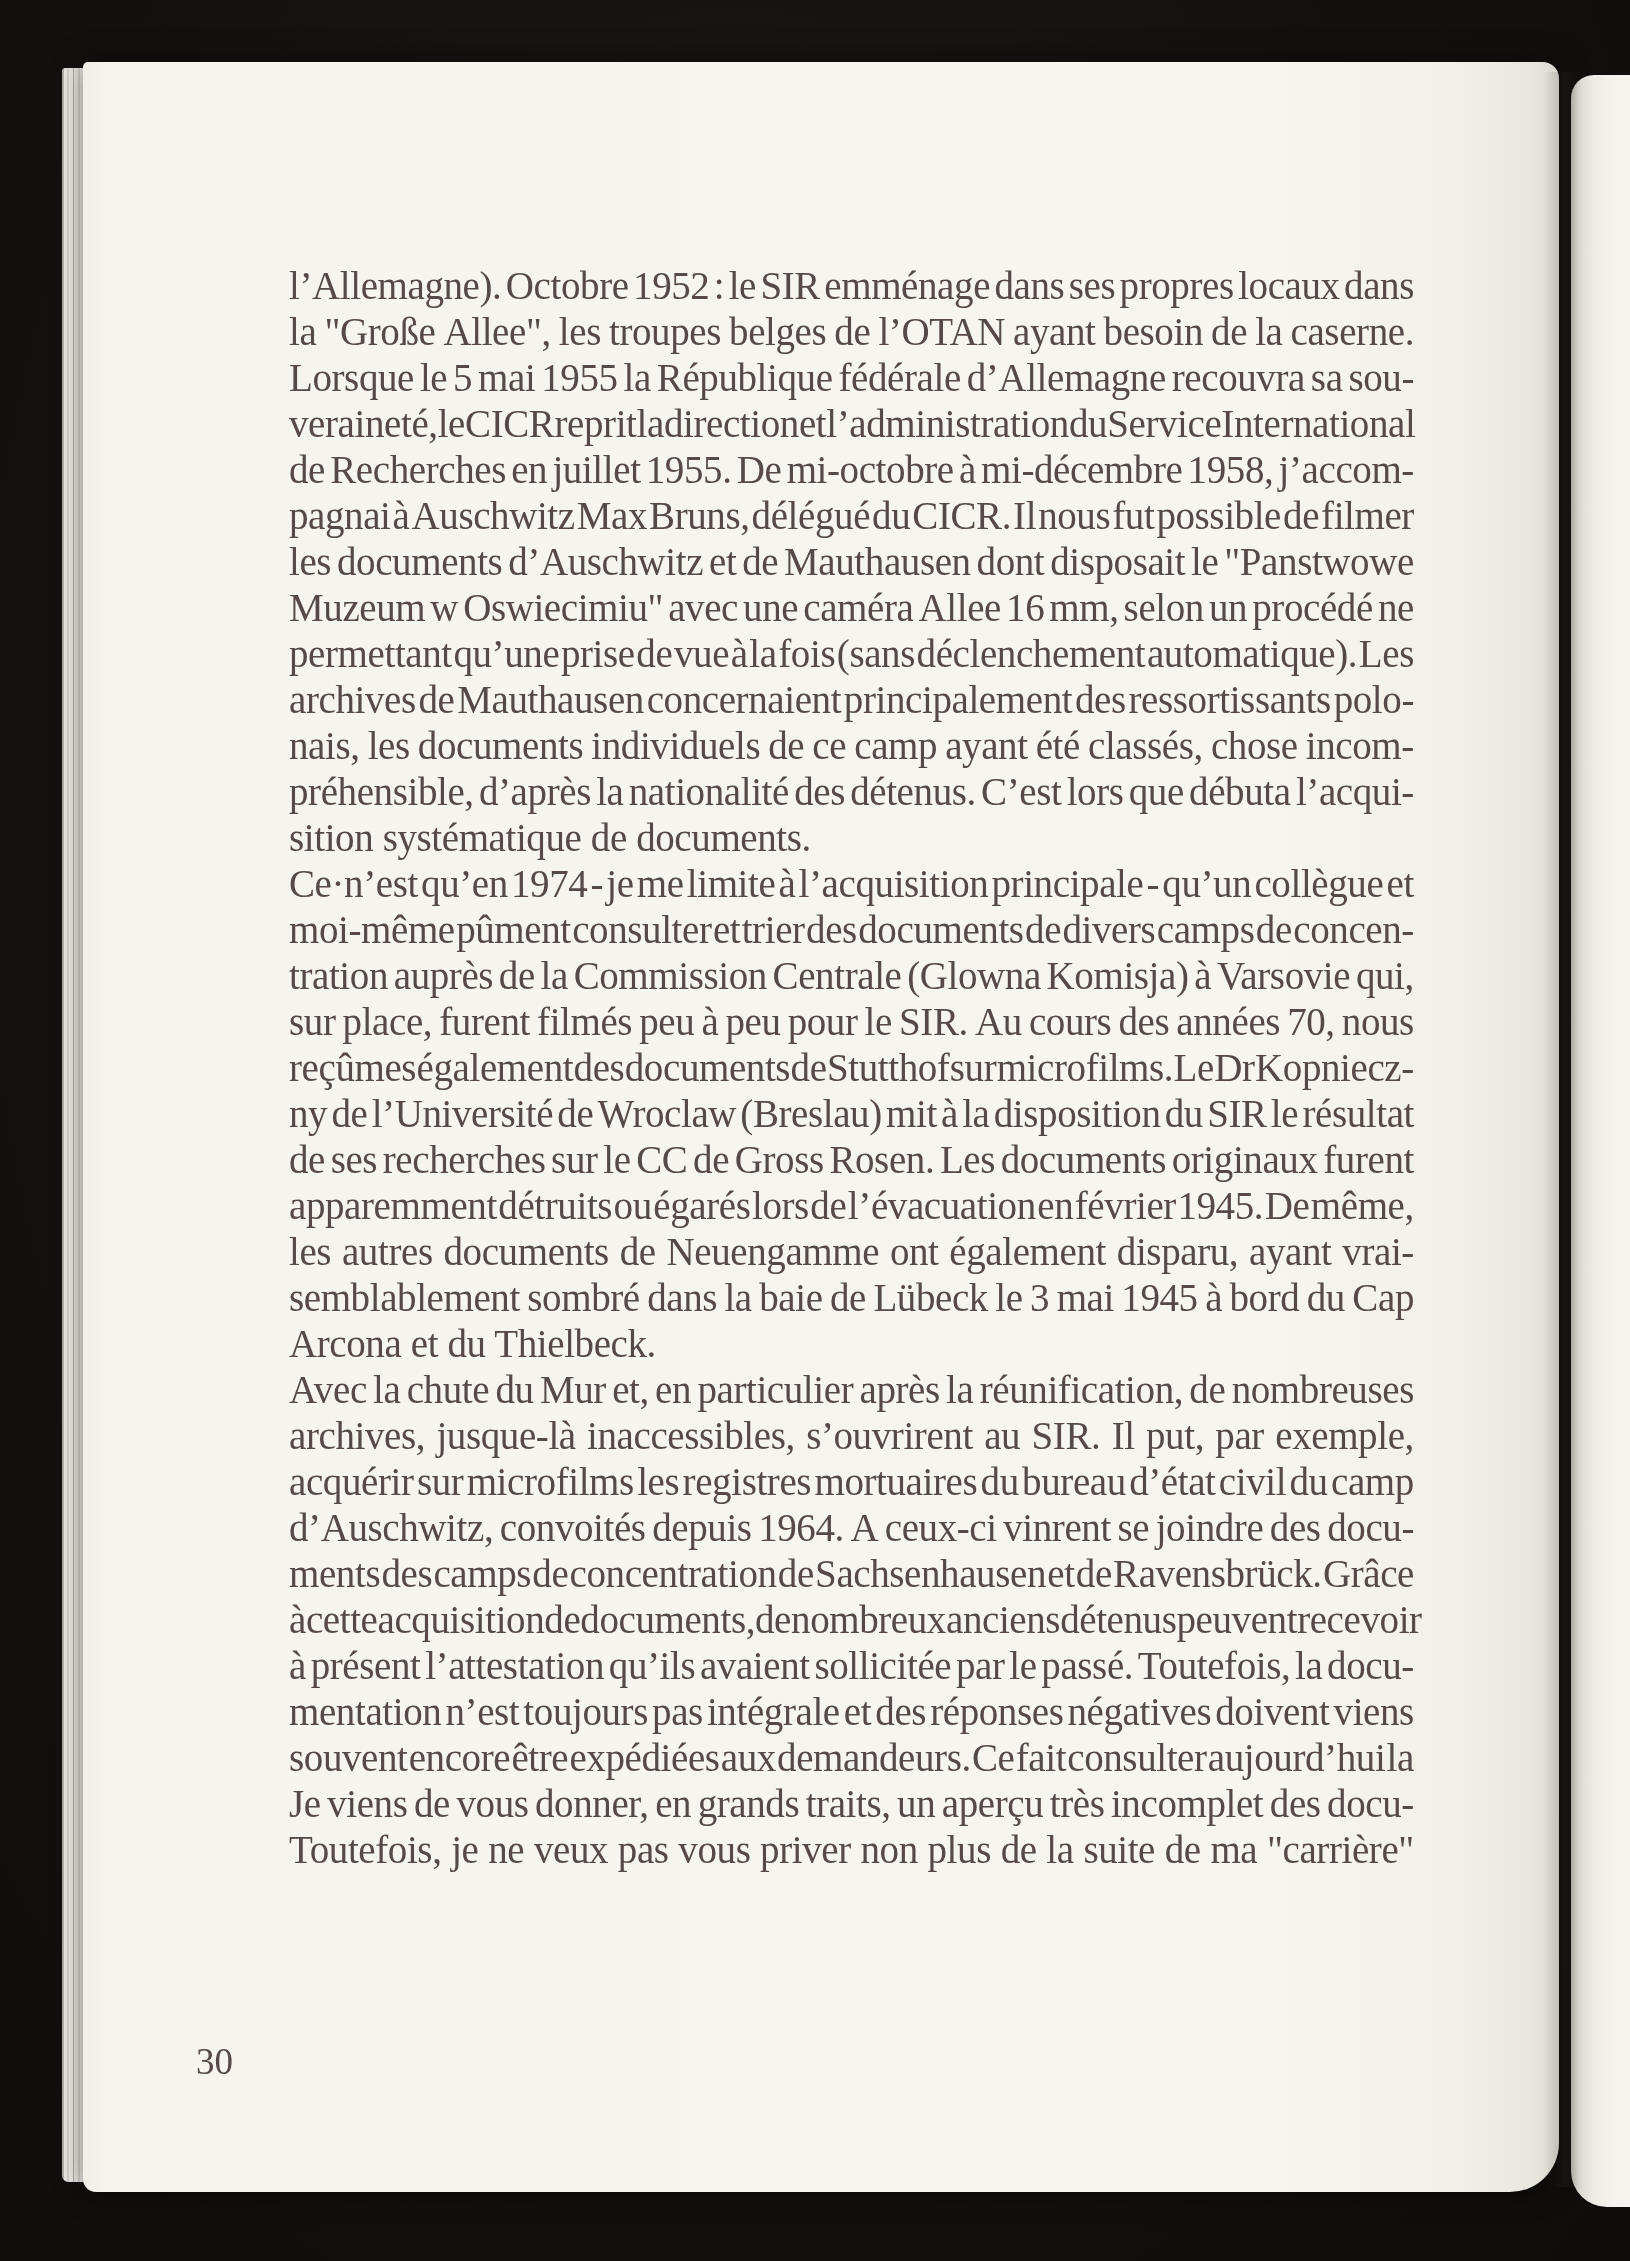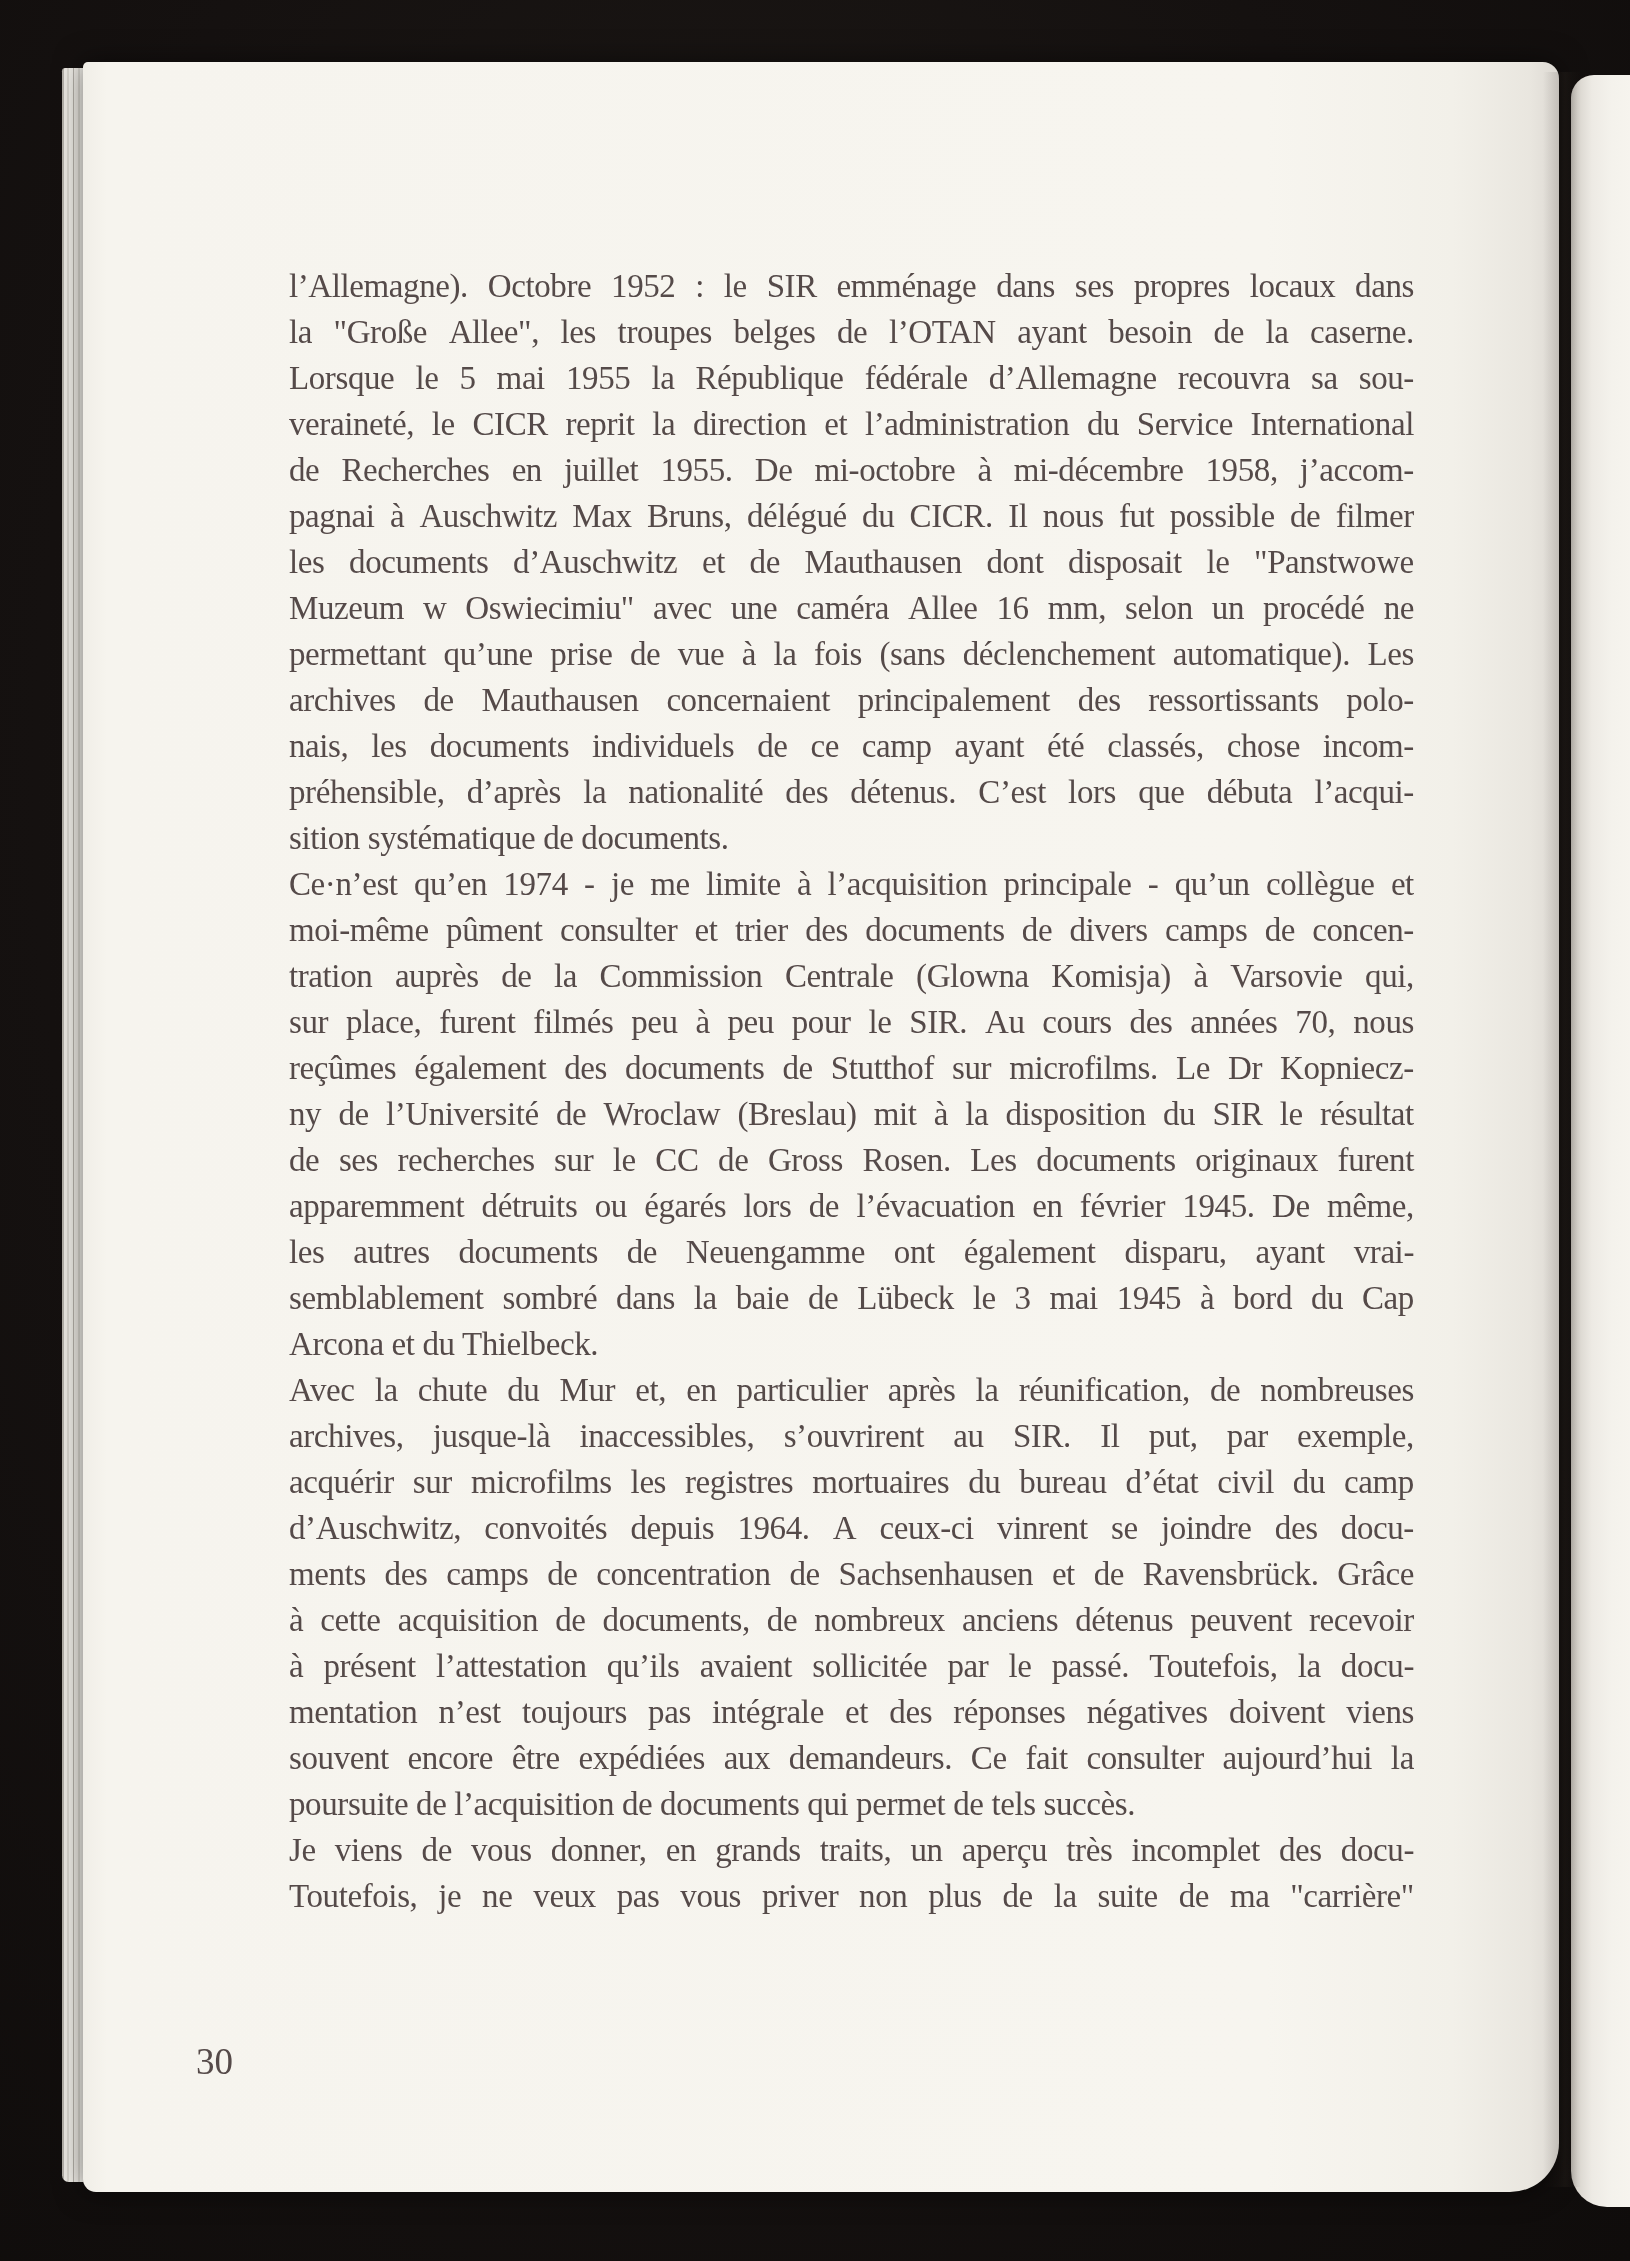--- a/index.html
+++ b/index.html
@@ -28,21 +28,21 @@
       linear-gradient(90deg,
         #f0eee7 0px, #f6f4ee 24.5px, #f7f5ef 1182px,
         #f2f0e9 1370px, #e9e6df 1447px, #dcd8d2 1476px);
     background-color: var(--paper, #f6f4ee);
     border-radius: 4.9px 16.3px 49px 13px;
     box-shadow: 0 0 28px rgba(0,0,0,0.5);
   }
   .text-block {
     position: absolute; left: 206px; top: 201px; width: 1125px;
     color: var(--ink, #554a49);
-    font-size: 33px; line-height: 46px; letter-spacing: -0.4px;
+    font-size: 39px; line-height: 46px; letter-spacing: -0.4px;
   }
   .line { min-height: 46px; }
   .line.just {
     display: flex; justify-content: space-between; align-items: baseline;
     white-space: pre;
   }
   .line.raw { white-space: pre; }
   .it { }
   .page-number {
     position: absolute; left: 113px; top: 1977px;
@@ -97,21 +97,20 @@
         <div class="line raw"><span class="it">Arcona</span><span> et du </span><span class="it">Thielbeck</span><span>.</span></div>
         <div class="line just"><span>Avec</span><span>la</span><span>chute</span><span>du</span><span>Mur</span><span>et,</span><span>en</span><span>particulier</span><span>après</span><span>la</span><span>réunification,</span><span>de</span><span>nombreuses</span></div>
         <div class="line just"><span>archives,</span><span>jusque-là</span><span>inaccessibles,</span><span>s’ouvrirent</span><span>au</span><span>SIR.</span><span>Il</span><span>put,</span><span>par</span><span>exemple,</span></div>
         <div class="line just"><span>acquérir</span><span>sur</span><span>microfilms</span><span>les</span><span>registres</span><span>mortuaires</span><span>du</span><span>bureau</span><span>d’état</span><span>civil</span><span>du</span><span>camp</span></div>
         <div class="line just"><span>d’Auschwitz,</span><span>convoités</span><span>depuis</span><span>1964.</span><span>A</span><span>ceux-ci</span><span>vinrent</span><span>se</span><span>joindre</span><span>des</span><span>docu-</span></div>
         <div class="line just"><span>ments</span><span>des</span><span>camps</span><span>de</span><span>concentration</span><span>de</span><span>Sachsenhausen</span><span>et</span><span>de</span><span>Ravensbrück.</span><span>Grâce</span></div>
         <div class="line just"><span>à</span><span>cette</span><span>acquisition</span><span>de</span><span>documents,</span><span>de</span><span>nombreux</span><span>anciens</span><span>détenus</span><span>peuvent</span><span>recevoir</span></div>
         <div class="line just"><span>à</span><span>présent</span><span>l’attestation</span><span>qu’ils</span><span>avaient</span><span>sollicitée</span><span>par</span><span>le</span><span>passé.</span><span>Toutefois,</span><span>la</span><span>docu-</span></div>
         <div class="line just"><span>mentation</span><span>n’est</span><span>toujours</span><span>pas</span><span>intégrale</span><span>et</span><span>des</span><span>réponses</span><span>négatives</span><span>doivent</span><span>viens</span></div>
         <div class="line just"><span>souvent</span><span>encore</span><span>être</span><span>expédiées</span><span>aux</span><span>demandeurs.</span><span>Ce</span><span>fait</span><span>consulter</span><span>aujourd’hui</span><span>la</span></div>
-        <div class="line raw"><span>poursuite de l’acquisition de documents qui permet de tels succès.</span></div>
         <div class="line just"><span>Je</span><span>viens</span><span>de</span><span>vous</span><span>donner,</span><span>en</span><span>grands</span><span>traits,</span><span>un</span><span>aperçu</span><span>très</span><span>incomplet</span><span>des</span><span>docu-</span></div>
         <div class="line just"><span>Toutefois,</span><span>je</span><span>ne</span><span>veux</span><span>pas</span><span>vous</span><span>priver</span><span>non</span><span>plus</span><span>de</span><span>la</span><span>suite</span><span>de</span><span>ma</span><span>"carrière"</span></div>
       </div>
     <div class="page-number">30</div>
   </div>
   <div class="facing-page"></div>
   <div class="gutter"></div>
 </div>
 
 

